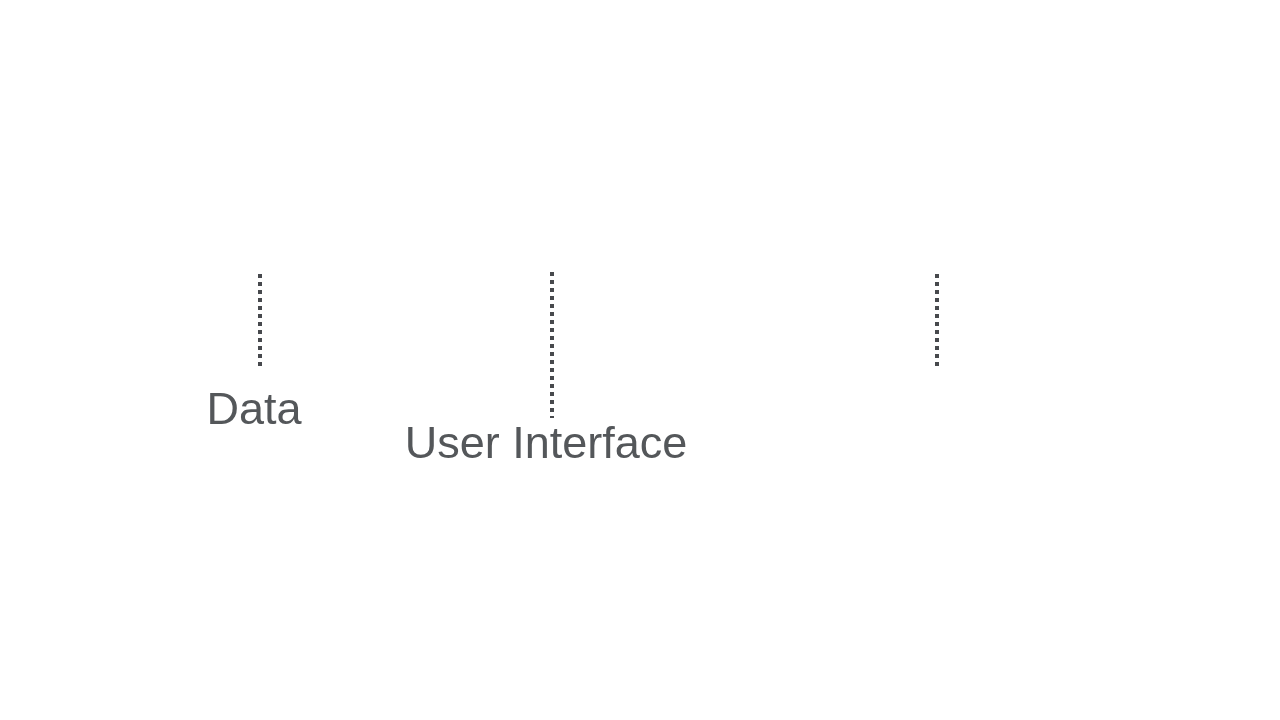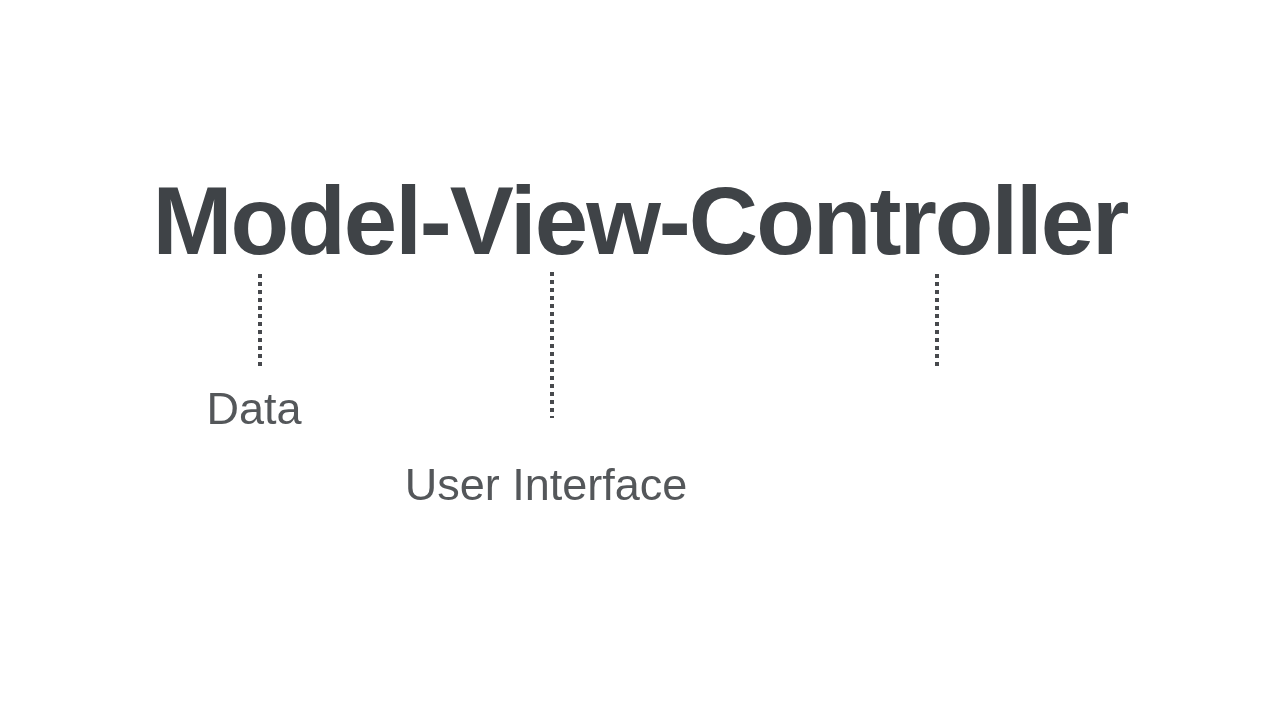--- a/index.html
+++ b/index.html
@@ -51,29 +51,28 @@
     position: absolute;
     transform: translateX(-50%);
     font-size: 45px;
     font-weight: 400;
     line-height: 1;
     color: var(--label-color);
     white-space: nowrap;
     text-align: center;
   }
   .label.l-data        { left: 254px; top: 386px; }
-  .label.l-ui          { left: 546px; top: 462px; }
+  .label.l-ui          { left: 546px; top: 420px; }
   .label.l-coordinator { left: 928px; top: 386px; }
 </style>
 </head>
 <body>
 
 <div class="canvas">
 
-  <div class="title">Model-View-Controller</div>
 
   <div class="connector c-model"></div>
   <div class="connector c-view"></div>
   <div class="connector c-controller"></div>
 
   <div class="label l-data">Data</div>
   <div class="label l-ui">User Interface</div>
 
 </div>
 

